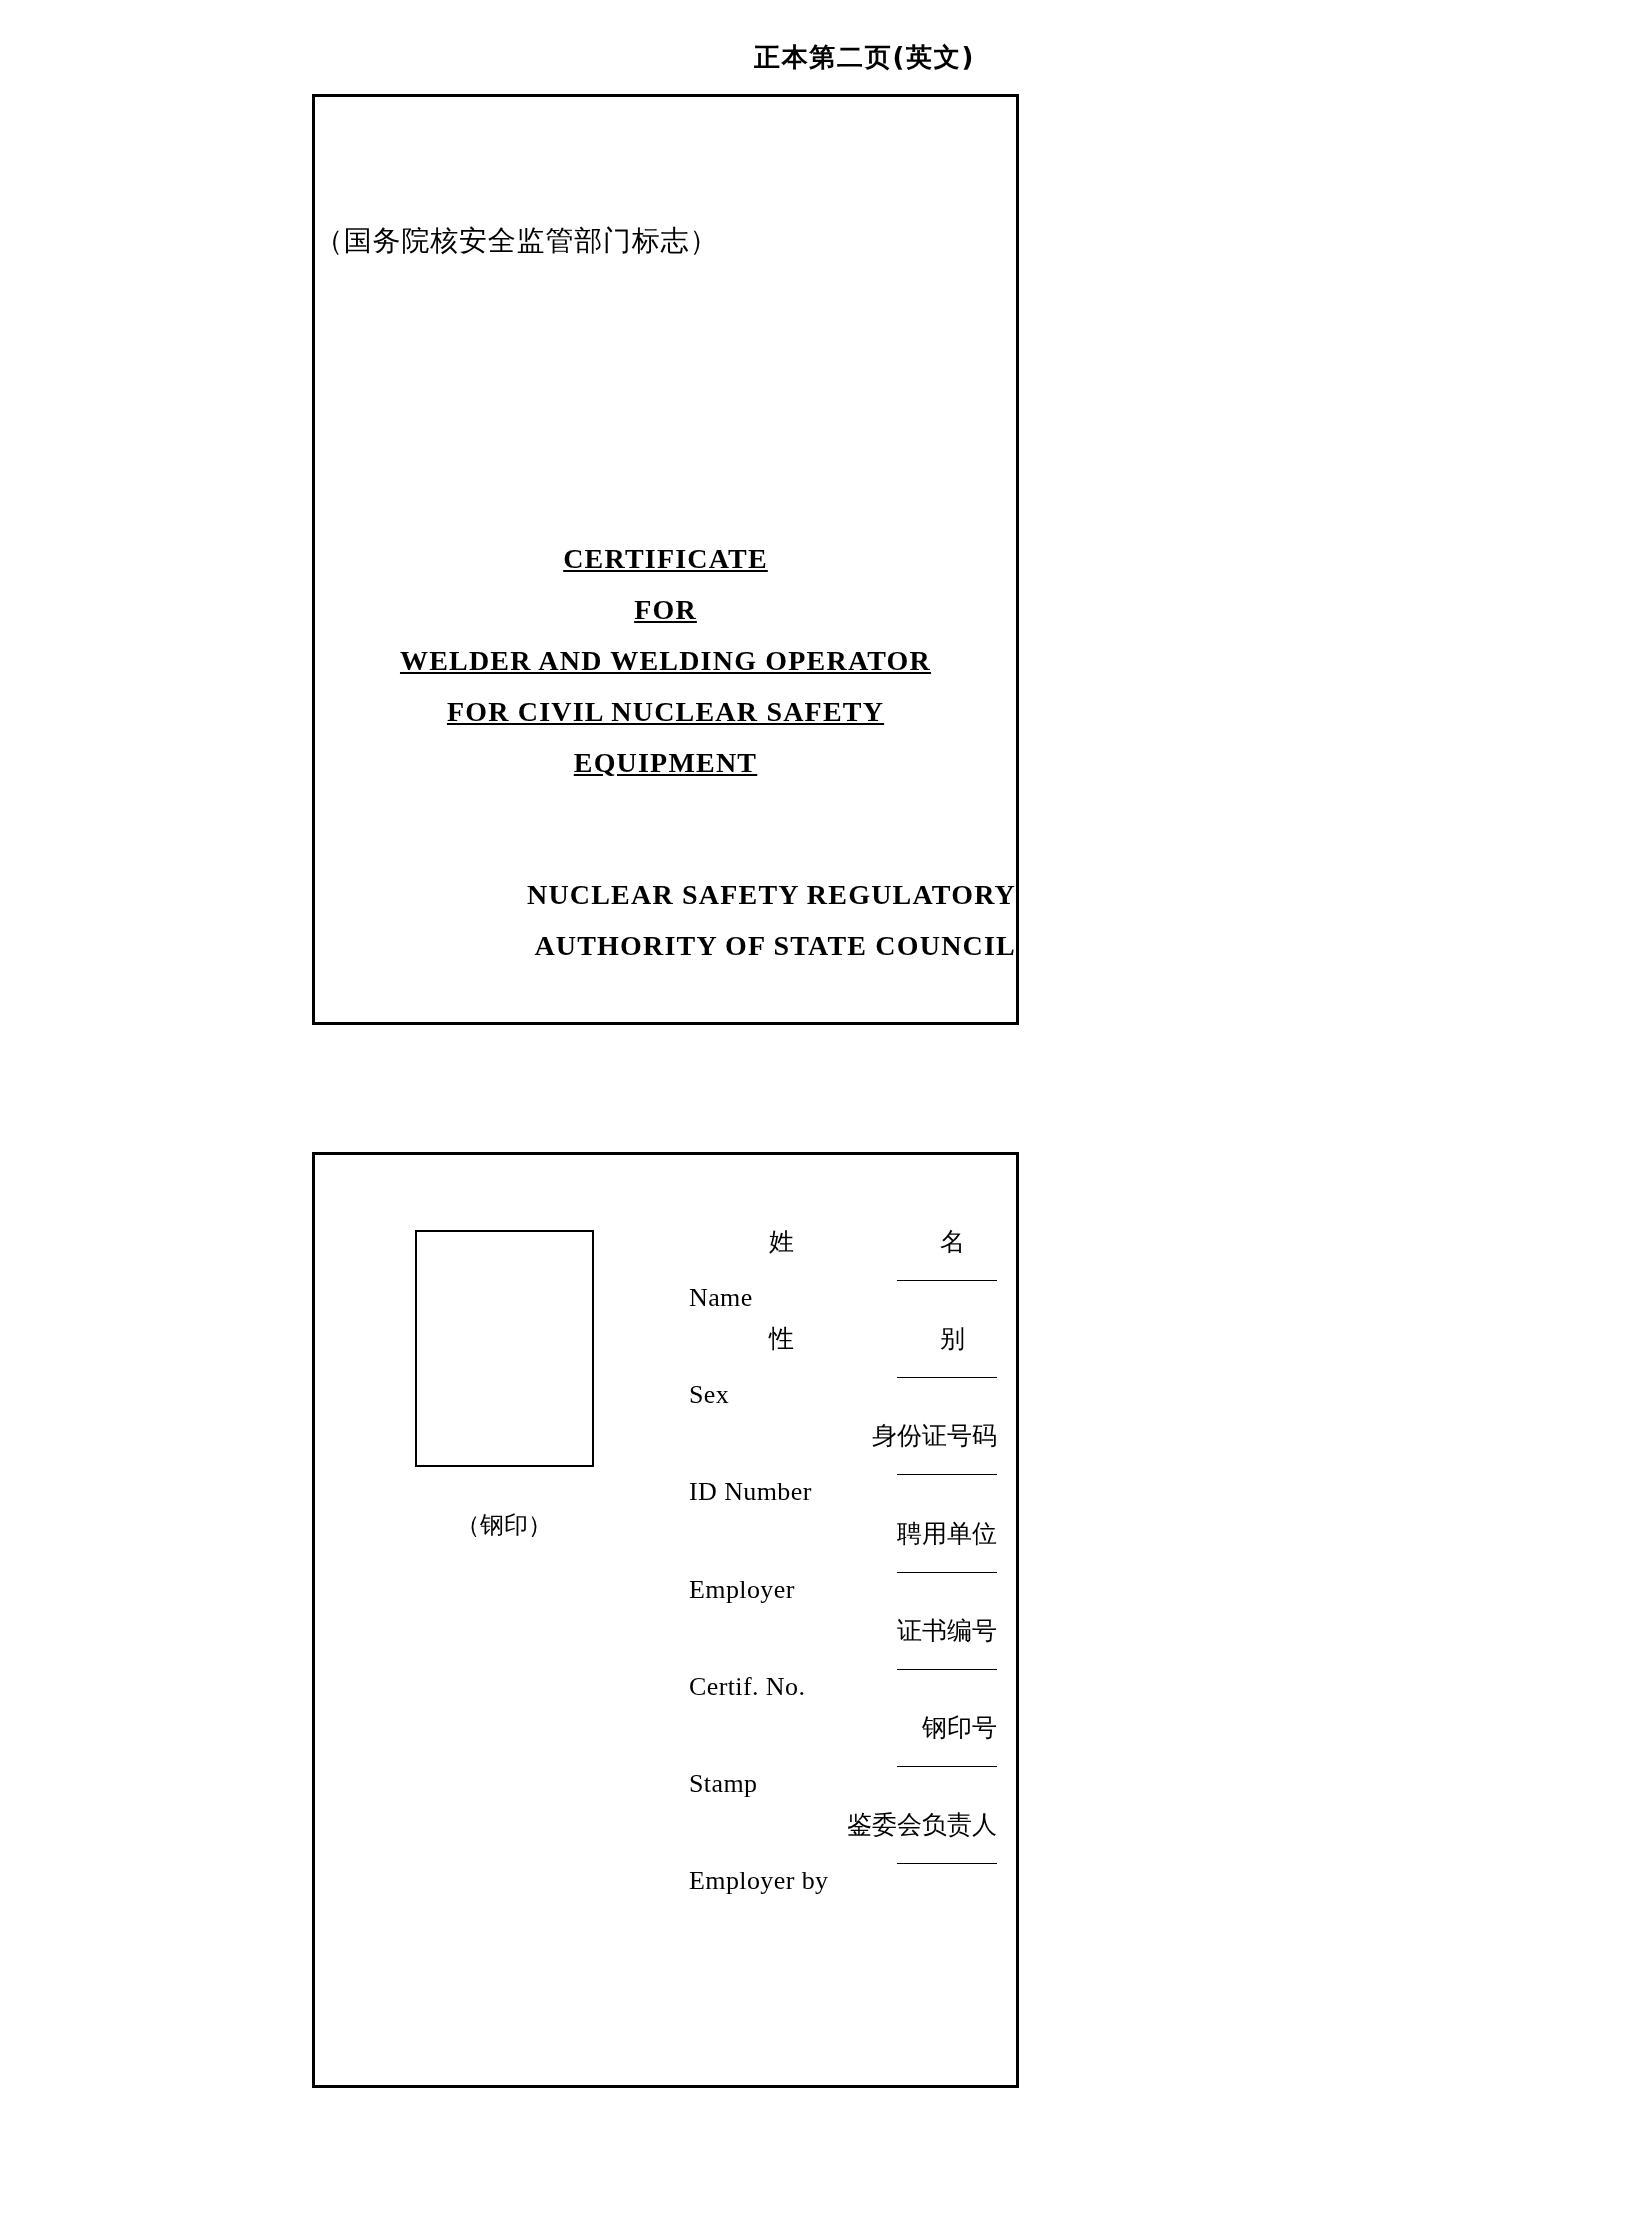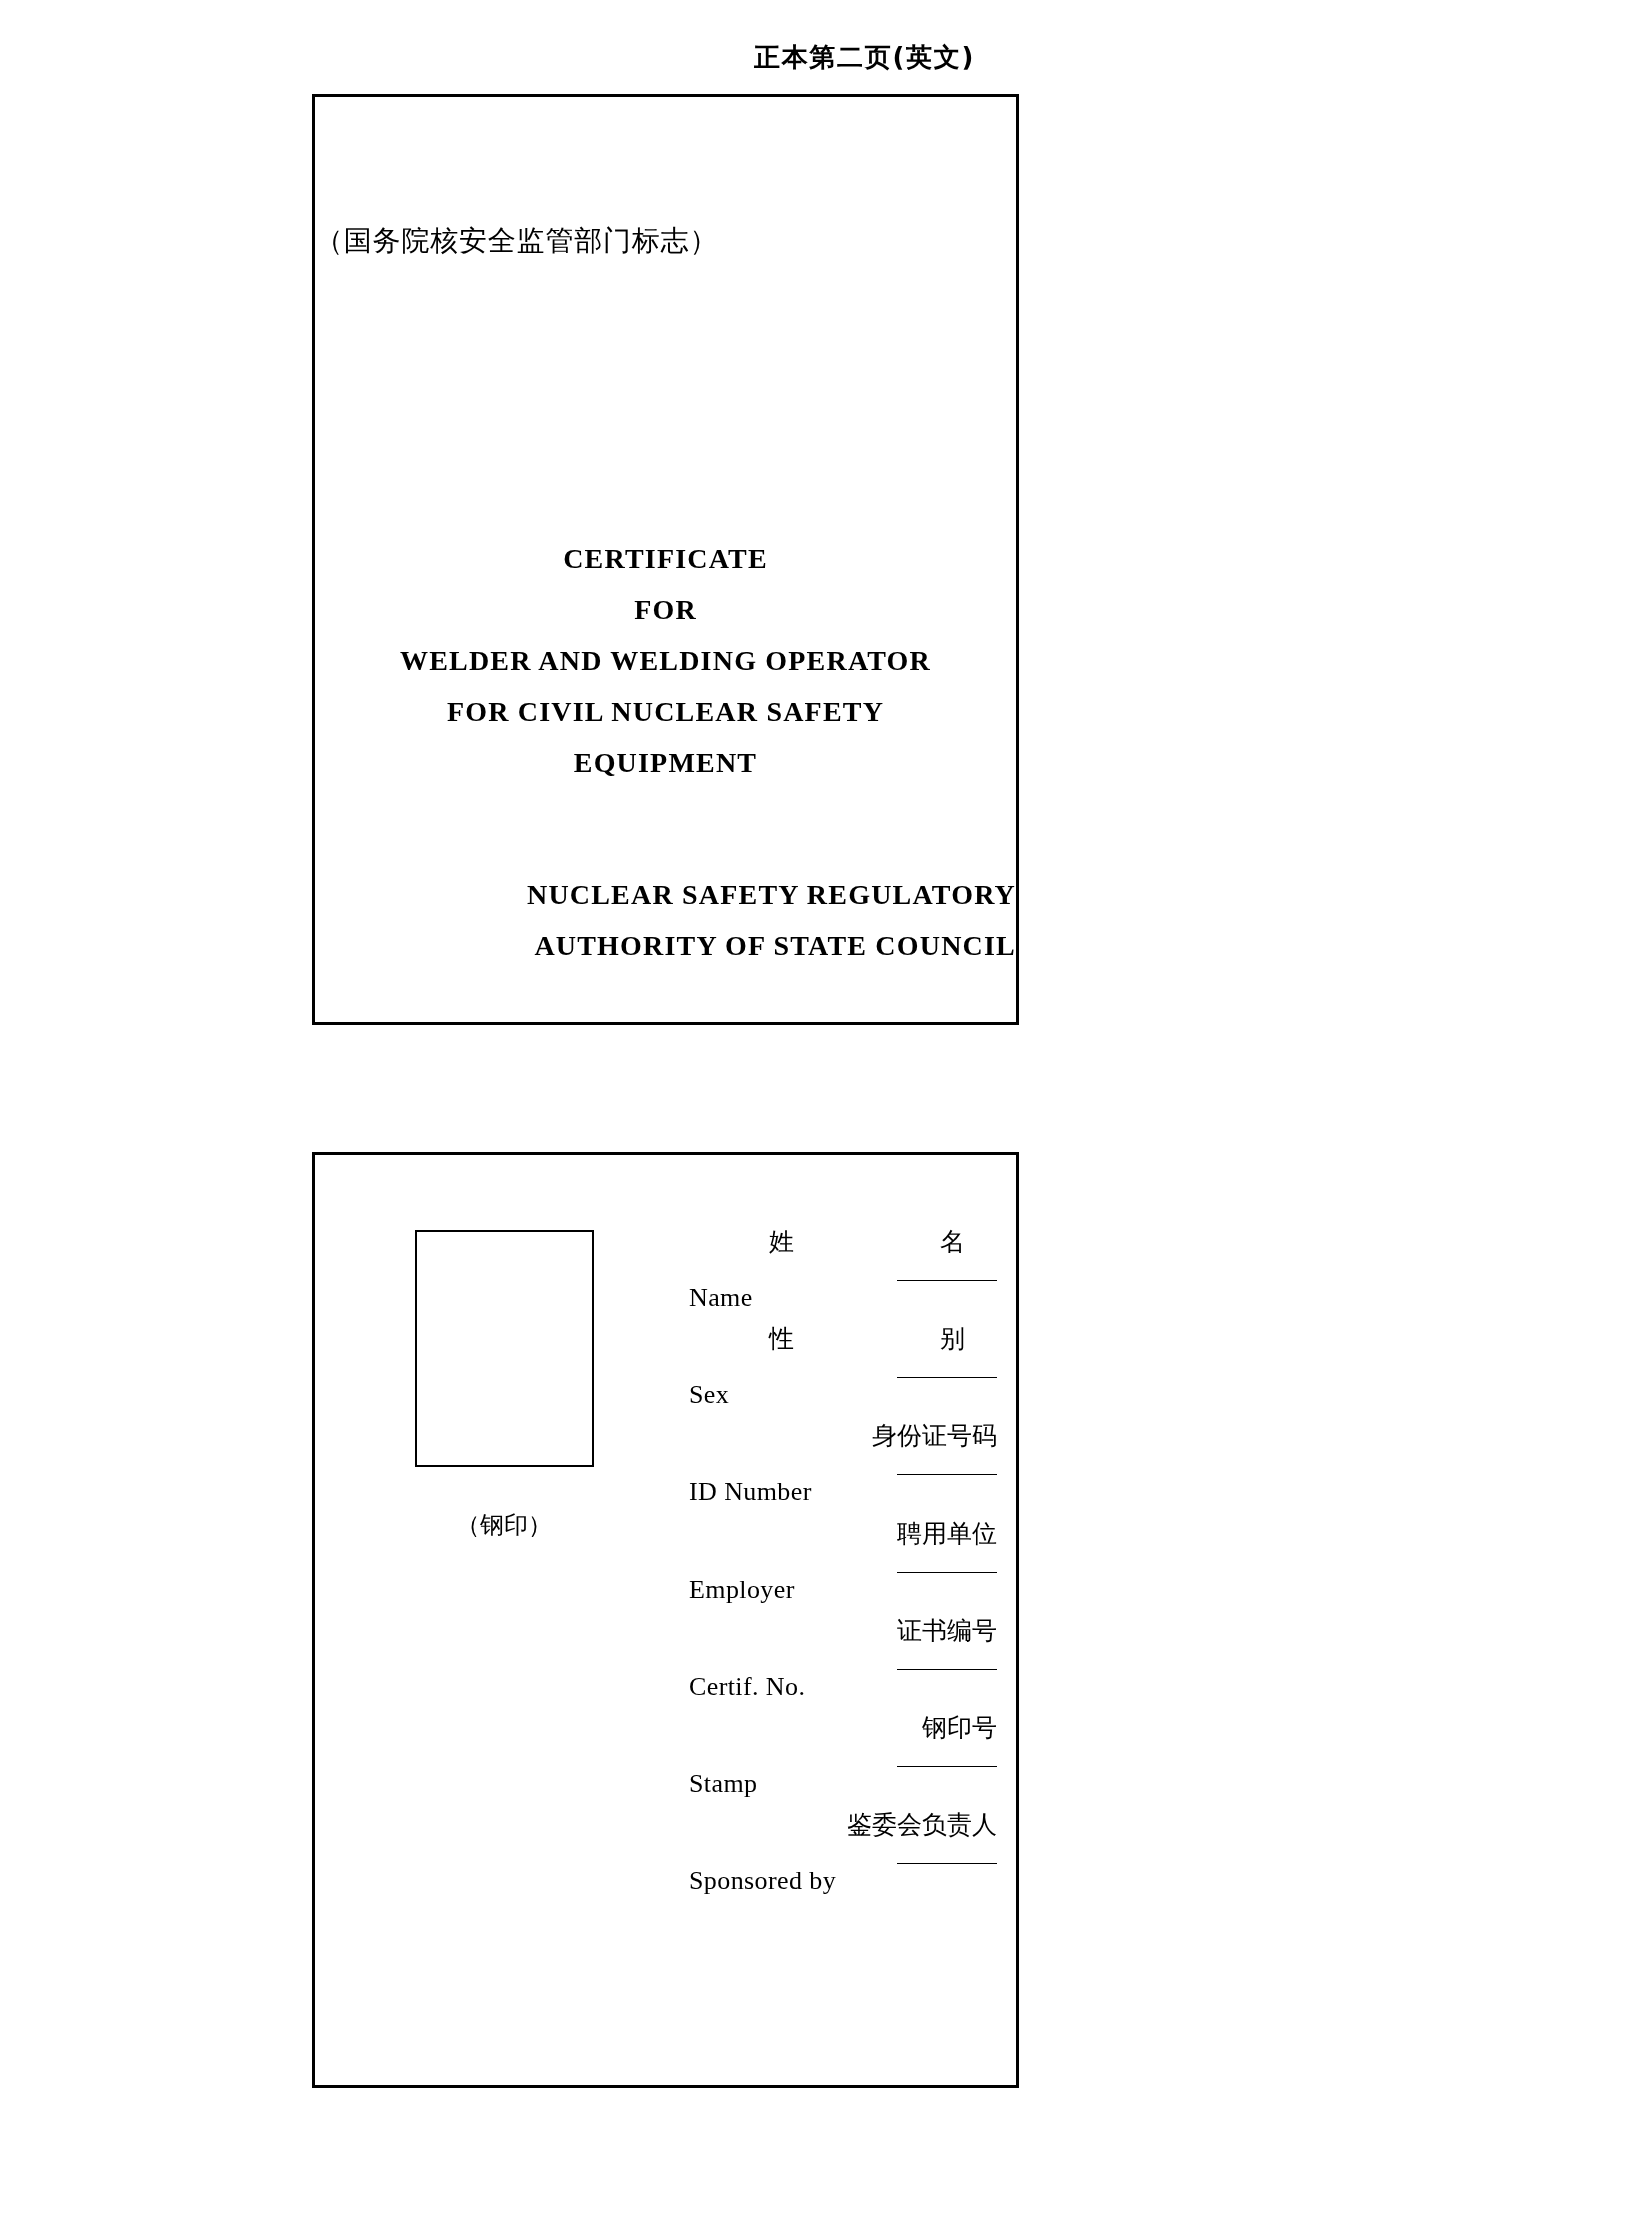--- a/index.html
+++ b/index.html
@@ -65,20 +65,21 @@
     position: absolute;
     left: 0;
     top: 437px;
     width: 100%;
     text-align: center;
     font-family: "Liberation Serif", serif;
     font-weight: bold;
     font-size: 28px;
     letter-spacing: 1.2px;
     line-height: 1.82;
+    text-decoration: underline;
   }
 
   .cert-authority-block {
     position: absolute;
     left: 0;
     top: 773px;
     width: 100%;
     text-align: right;
     font-family: "Liberation Serif", serif;
     font-weight: bold;
@@ -249,20 +250,20 @@
           <span class="rule"></span>
         </div>
         <div class="field-en">Stamp</div>
       </div>
 
       <div class="field-row">
         <div class="field-cn">
           <span class="lbl">鉴委会负责人</span>
           <span class="rule"></span>
         </div>
-        <div class="field-en">Sponsored by</div>
+        <div class="field-en">Employer by</div>
       </div>
 
     </div>
   </div>
 
 </div>
 
 
 </body></html>

